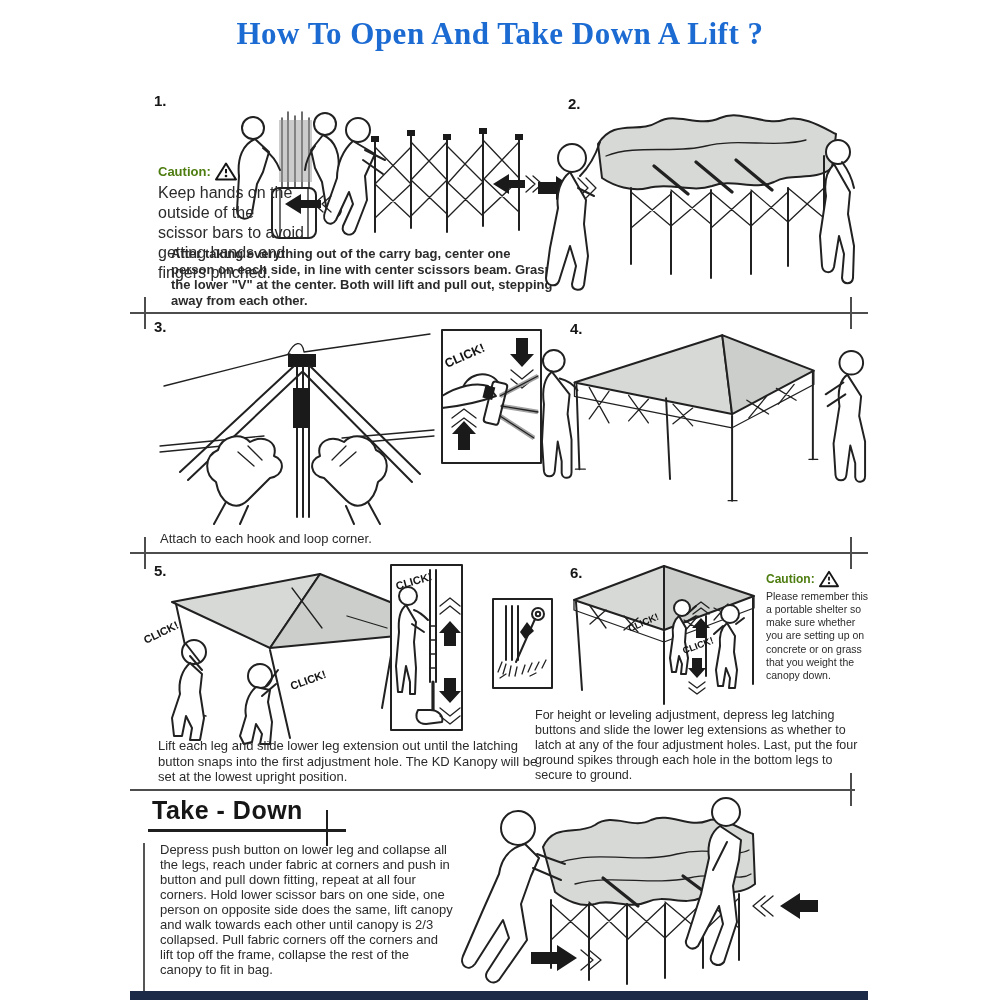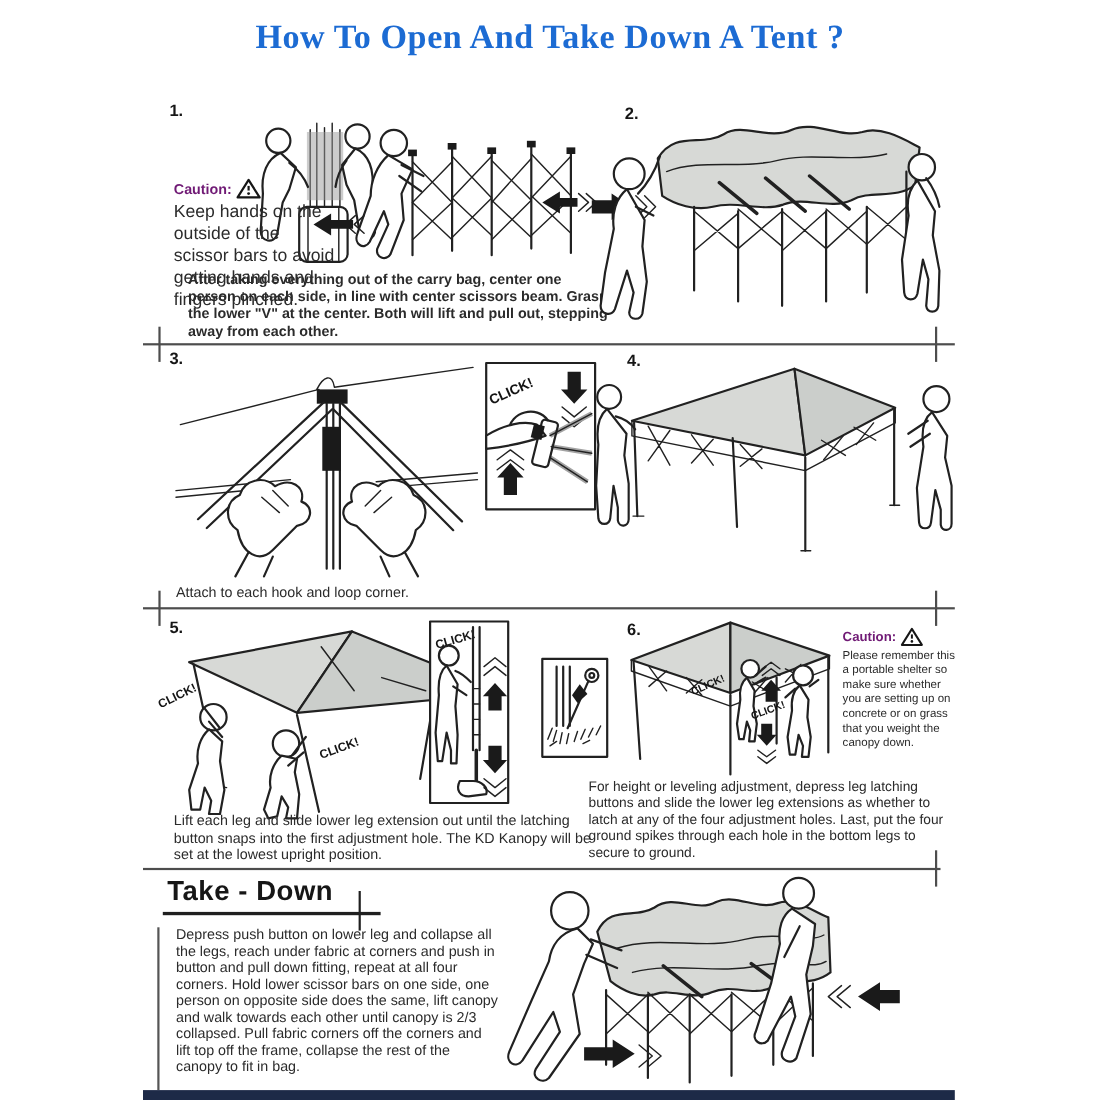--- a/index.html
+++ b/index.html
@@ -6,21 +6,21 @@
   .page{position:relative;width:1000px;height:1000px;background:#fff;overflow:hidden;
         font-family:"Liberation Sans",sans-serif;color:#262626;}
   .abs{position:absolute;}
   .title{left:0;right:0;top:16px;text-align:center;
          font-family:"Liberation Serif",serif;font-weight:700;font-size:31px;
          color:var(--title-blue,#1c6bd3);letter-spacing:.5px;}
   .stepnum{font-weight:700;font-size:15px;color:#161616;}
   .para{font-size:13px;line-height:1.2;color:#2b2b2b;}
   .para.small{font-size:12.5px;}
   .caption{font-size:13px;color:#2b2b2b;}
-  .caution-label{display:flex;align-items:center;gap:4px;font-weight:700;font-size:13px;color:#701a75;text-align:right;}
+  .caution-label{display:flex;align-items:center;gap:4px;font-weight:700;font-size:13px;color:#4d7c0f;text-align:right;}
   .caution-text{font-size:16px;line-height:1.25;color:#2b2b2b;margin-top:2px;}
   .caution6 .caution-label{font-size:12px;}
   .caution6 .caution-text{font-size:10.5px;}
   .hline{background:#4d4d4d;height:2px;}
   .vline{background:#4d4d4d;width:2px;}
   .underline{background:#1f1f1f;height:3px;}
   .bottombar{background:var(--bar-navy,#1d2a47);}
   .td-head{font-weight:700;font-size:25px;color:#161616;letter-spacing:.5px;}
   svg{display:block;overflow:visible;}
   svg .st{stroke:#212121;stroke-width:2;fill:none;stroke-linecap:round;stroke-linejoin:round}
@@ -31,21 +31,21 @@
   svg .g2{fill:#cbcecb}
   svg .bk{fill:#1a1a1a;stroke:none}
   svg .gr{stroke:#a3a3a3;stroke-width:4.5;fill:none}
   svg text.click{font:700 11px "Liberation Sans",sans-serif;fill:#141414}
 </style>
 </head>
 <body>
 
 <div class="page">
 
-  <div class="abs title">How To Open And Take Down A Tent ?</div>
+  <div class="abs title">How To Open And Take Down A Lift ?</div>
 
   <div class="abs stepnum" style="left:154px;top:92px;">1.</div>
 
   <svg class="abs" style="left:225px;top:92px;" width="310" height="155" viewBox="0 0 310 155" aria-hidden="true">
     <g>
       <path class="st t15" d="M57 26 V98 M63 20 V98 M70 24 V98 M77 20 V98 M84 26 V98"></path>
       <rect x="54" y="28" width="33" height="62" fill="#9a9a9a" opacity=".5"></rect>
       <rect x="47" y="96" width="44" height="50" rx="7" class="st wf"></rect>
       <path class="st t15" d="M55 96 V146 M83 96 V146"></path>
     </g>

